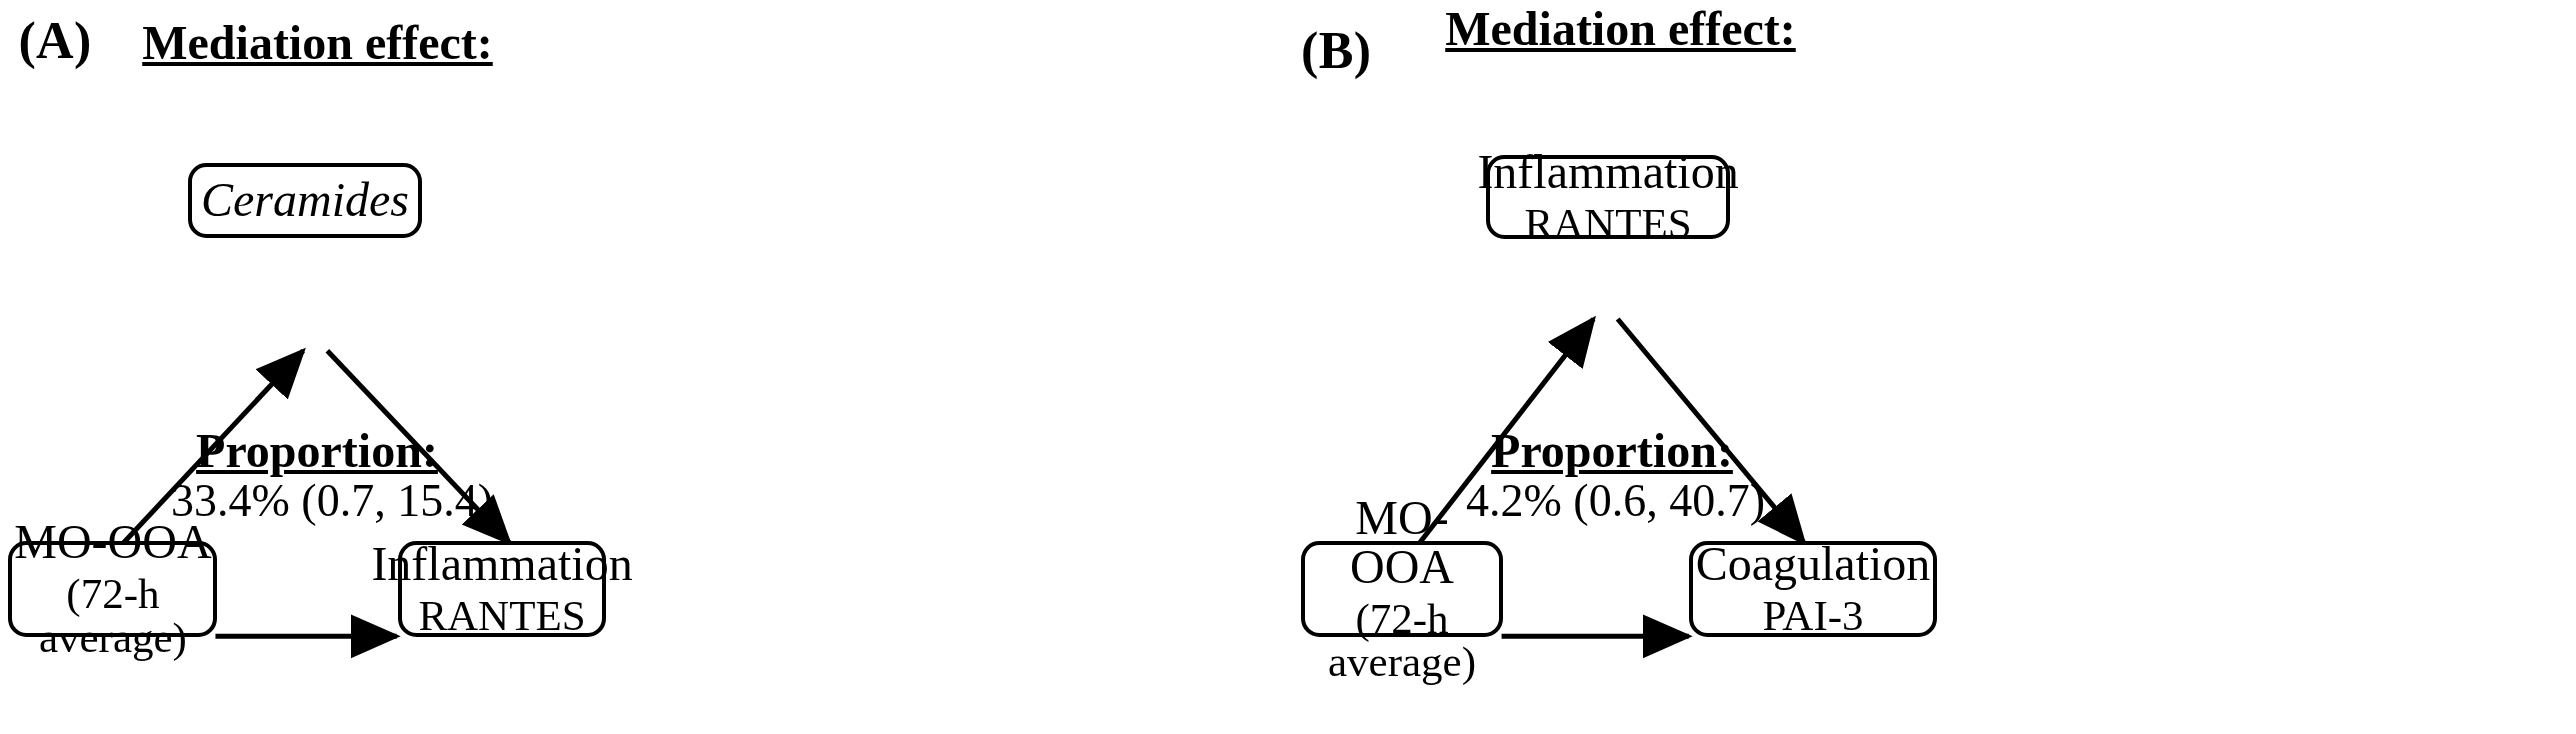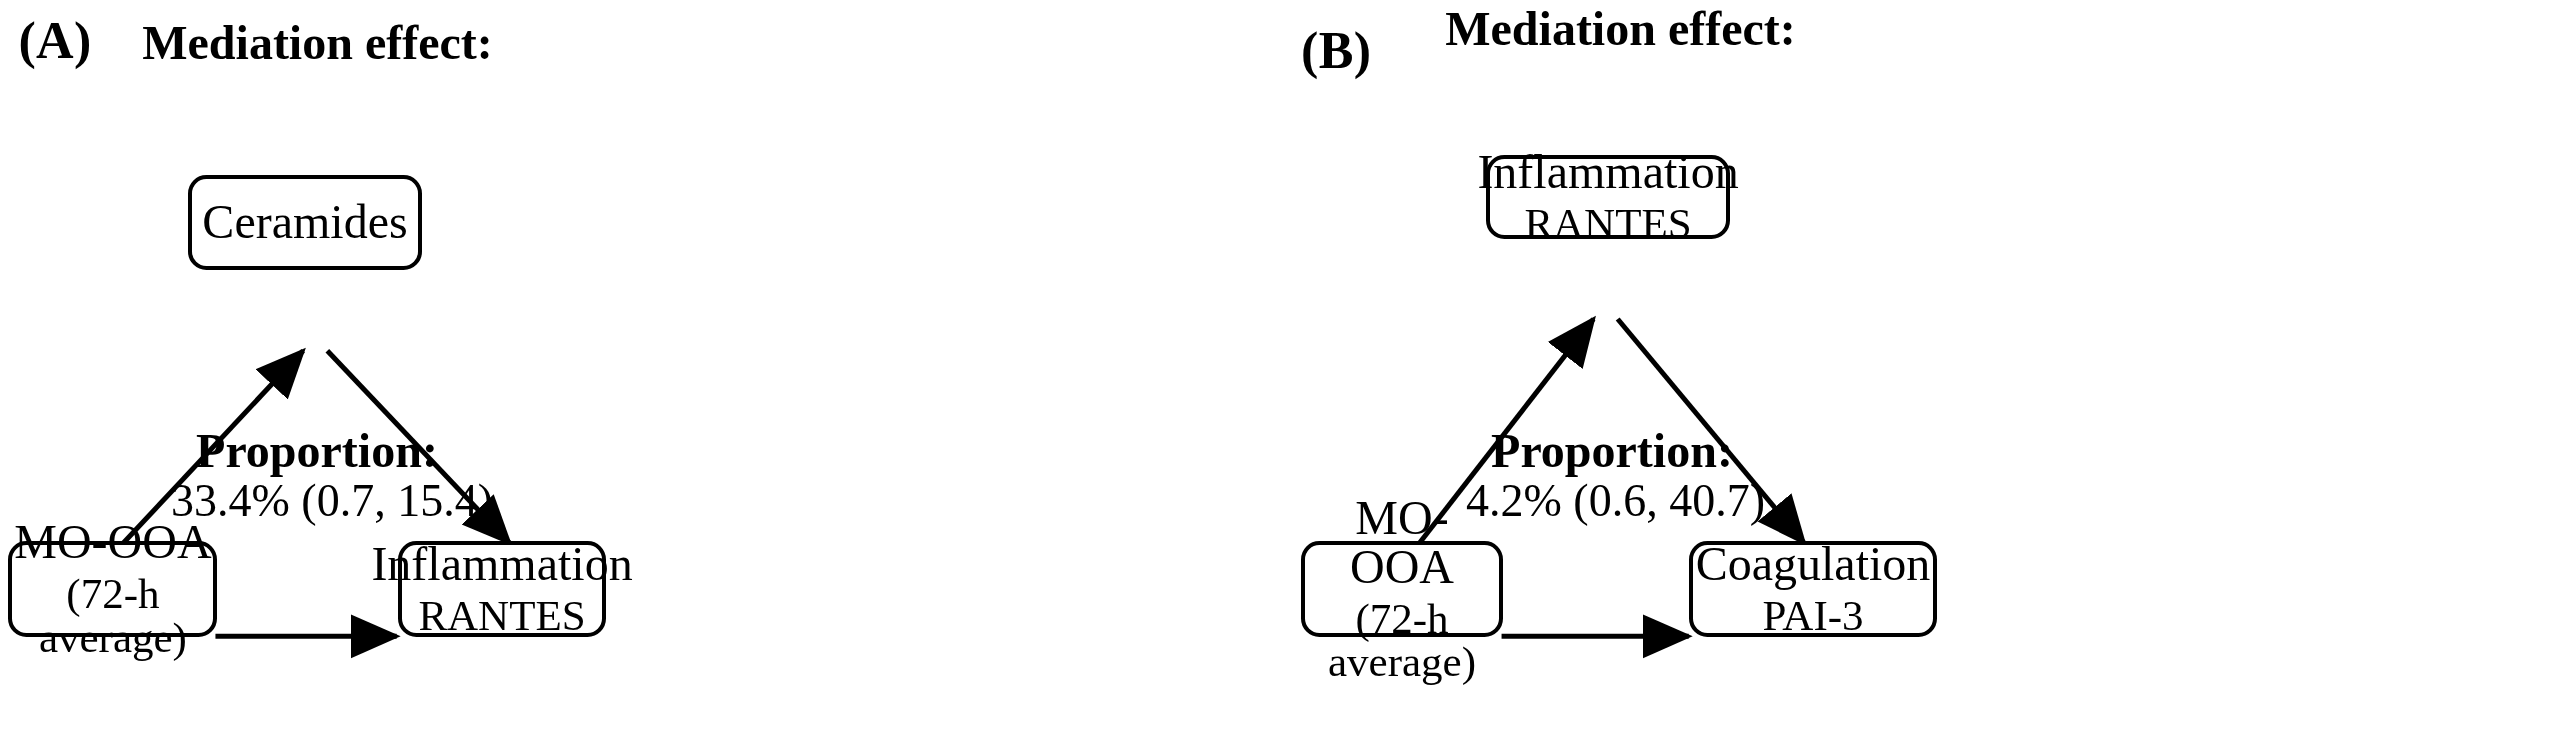--- a/index.html
+++ b/index.html
@@ -49,20 +49,21 @@
   .ann {
     position: absolute;
     text-align: center;
     white-space: nowrap;
     line-height: 1.06;
   }
   .ann .ann-head {
     font-weight: bold;
     font-size: 48px;
     display: block;
+    text-decoration: underline;
   }
   .ann .ann-val {
     font-weight: normal;
     font-size: 46px;
     display: block;
   }
 
   .node {
     position: absolute;
     box-sizing: border-box;
@@ -110,21 +111,21 @@
 
     <div class="ann" style="left:142px; top:18.4px; width:351px;">
       <span class="ann-head">Mediation effect:</span>
     </div>
 
     <div class="ann" style="left:171px; top:426px; width:292px;">
       <span class="ann-head">Proportion:</span>
       <span class="ann-val">33.4% (0.7, 15.4)</span>
     </div>
 
-    <div class="node" style="left:188px; top:175px; width:234px; height:95px;">
+    <div class="node" style="left:188px; top:163px; width:234px; height:75px;font-style:italic;">
       <span class="l1">Ceramides</span>
     </div>
 
     <div class="node" style="left:8.4px; top:541px; width:209px; height:96px;">
       <span class="l1">MO-OOA</span>
       <span class="l2">(72-h average)</span>
     </div>
 
     <div class="node" style="left:398px; top:541px; width:208px; height:96px;">
       <span class="l1">Inflammation</span>

